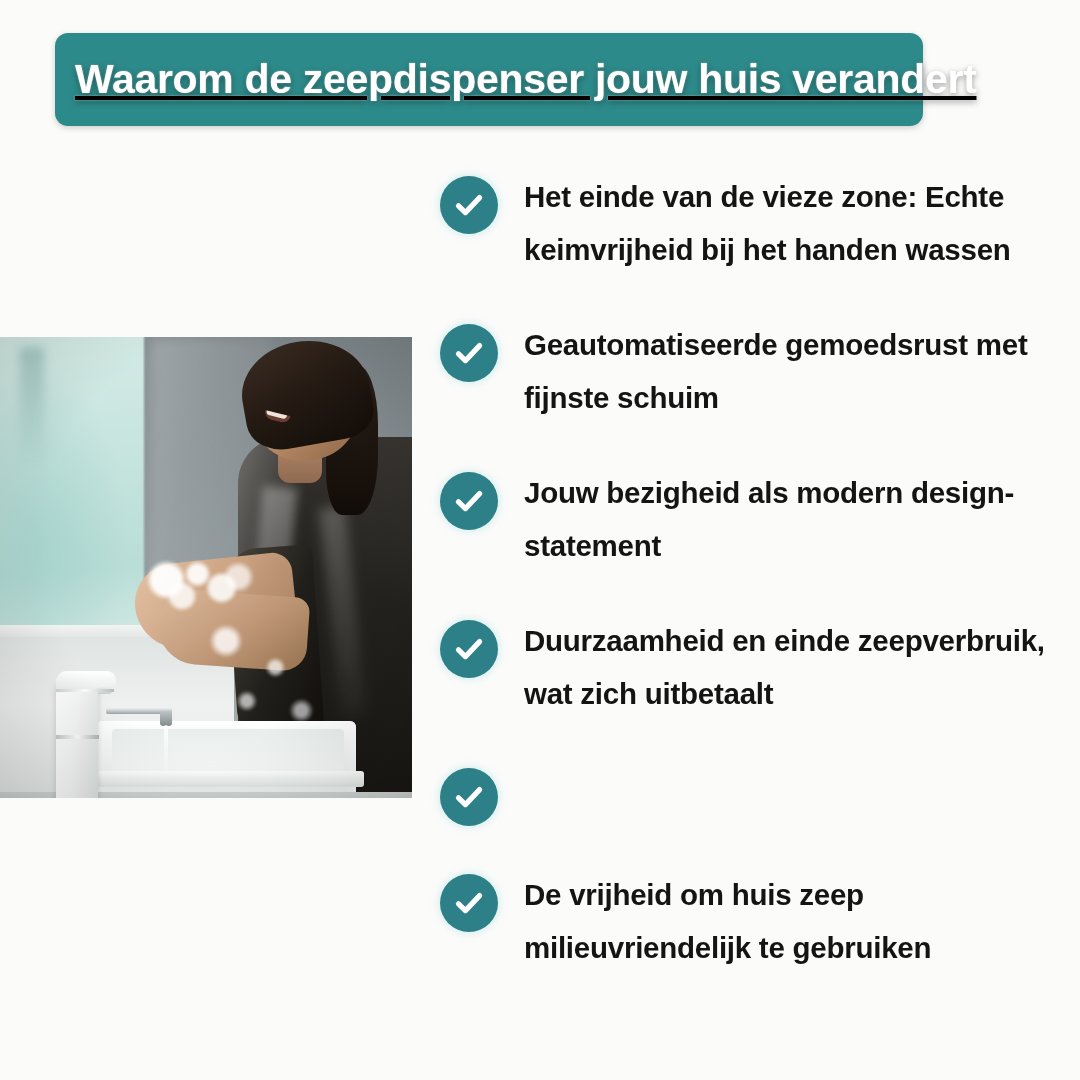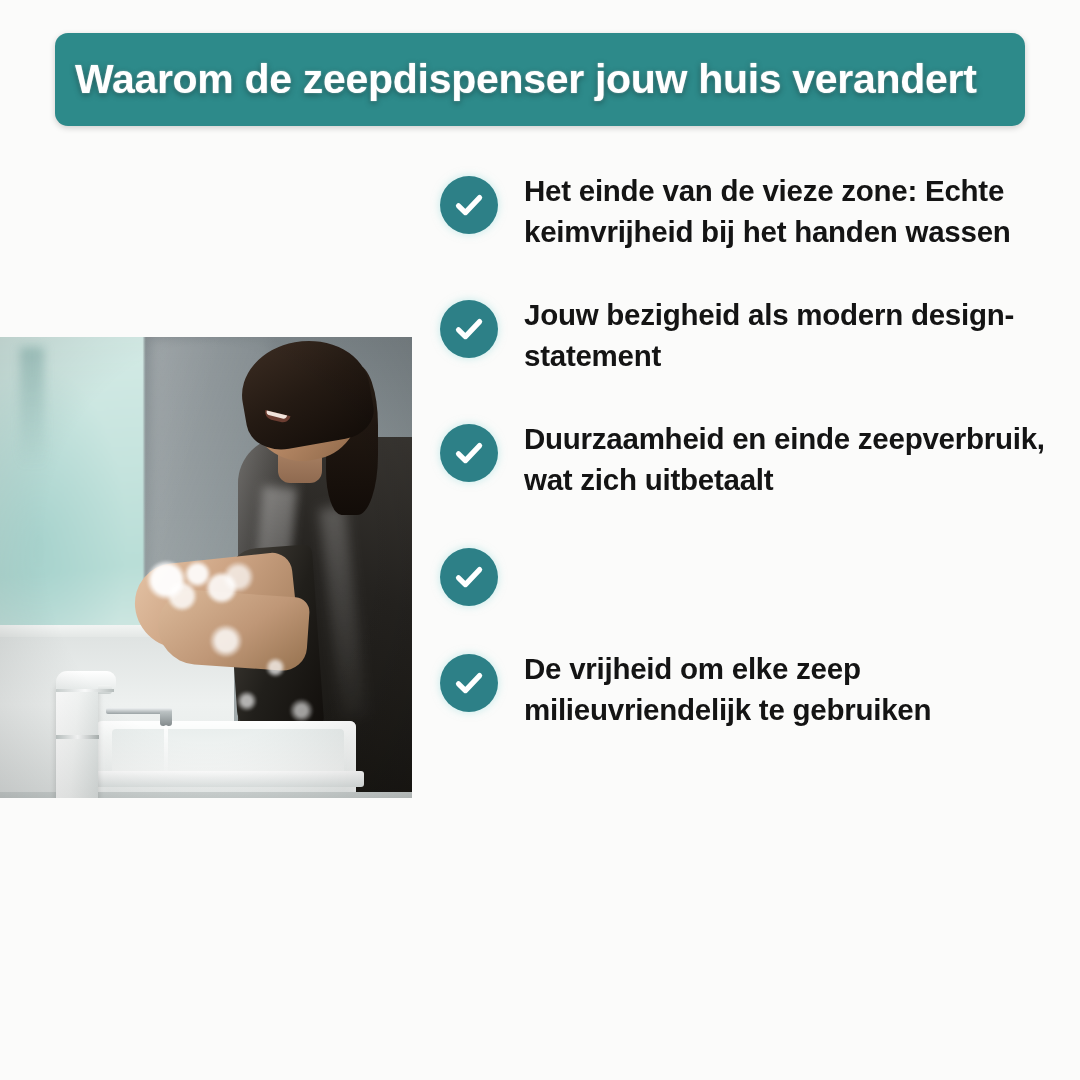--- a/index.html
+++ b/index.html
@@ -15,27 +15,28 @@
     background: #fbfbfa;
     font-family: "Liberation Sans", sans-serif;
     position: relative;
   }
 
   
   .header-banner {
     position: absolute;
     left: 55px;
     top: 33px;
-    width: 970px;
+    width: 868px;
     height: 93px;
     background: #2d8a8a;
     border-radius: 13px;
     display: flex;
     align-items: center;
     box-shadow: 0 2px 6px rgba(0,0,0,0.18);
+    text-decoration: underline;
   }
 
   .header-title {
     font-size: 41px;
     font-weight: bold;
     color: #ffffff;
     letter-spacing: -0.3px;
     padding-left: 20px;
     text-shadow: 0 2px 6px rgba(0,0,0,0.38), 0 0 2px rgba(255,255,255,0.55);
     white-space: nowrap;
@@ -319,21 +320,21 @@
     justify-content: center;
     margin-top: 8px;
     box-shadow: 0 0 8px rgba(150,220,220,0.55);
   }
   .check-badge svg { display: block; }
 
   .benefit-text {
     margin-left: 26px;
     font-size: 29.5px;
     font-weight: bold;
-    line-height: 41px;
+    line-height: 53px;
     color: #141414;
     letter-spacing: -0.25px;
     padding-top: 2px;
     max-width: 548px;
   }
 </style>
 </head>
 <body>
 
 <div class="header-banner">
@@ -385,20 +386,28 @@
 
   <div class="benefit-item">
     <div class="check-badge">
       <svg width="34" height="34" viewBox="0 0 34 34" aria-hidden="true">
         <path d="M6.5 17.8 L13.4 24.6 L27.6 9.6" fill="none" stroke="#ffffff" stroke-width="5.2" stroke-linecap="round" stroke-linejoin="round"></path>
       </svg>
     </div>
     <div class="benefit-text">Het einde van de vieze zone: Echte keimvrijheid bij het handen wassen</div>
   </div>
 
+  <div class="benefit-item">
+    <div class="check-badge">
+      <svg width="34" height="34" viewBox="0 0 34 34" aria-hidden="true">
+        <path d="M6.5 17.8 L13.4 24.6 L27.6 9.6" fill="none" stroke="#ffffff" stroke-width="5.2" stroke-linecap="round" stroke-linejoin="round"></path>
+      </svg>
+    </div>
+    <div class="benefit-text">Geautomatiseerde gemoedsrust met fijnste schuim</div>
+  </div>
 
   <div class="benefit-item">
     <div class="check-badge">
       <svg width="34" height="34" viewBox="0 0 34 34" aria-hidden="true">
         <path d="M6.5 17.8 L13.4 24.6 L27.6 9.6" fill="none" stroke="#ffffff" stroke-width="5.2" stroke-linecap="round" stroke-linejoin="round"></path>
       </svg>
     </div>
     <div class="benefit-text">Jouw bezigheid als modern design-statement</div>
   </div>
 
@@ -418,17 +427,17 @@
       </svg>
     </div>
   </div>
 
   <div class="benefit-item">
     <div class="check-badge">
       <svg width="34" height="34" viewBox="0 0 34 34" aria-hidden="true">
         <path d="M6.5 17.8 L13.4 24.6 L27.6 9.6" fill="none" stroke="#ffffff" stroke-width="5.2" stroke-linecap="round" stroke-linejoin="round"></path>
       </svg>
     </div>
-    <div class="benefit-text">De vrijheid om elke zeep milieuvriendelijk te gebruiken</div>
+    <div class="benefit-text">De vrijheid om huis zeep milieuvriendelijk te gebruiken</div>
   </div>
 
 
 </div>
 
 </body></html>

